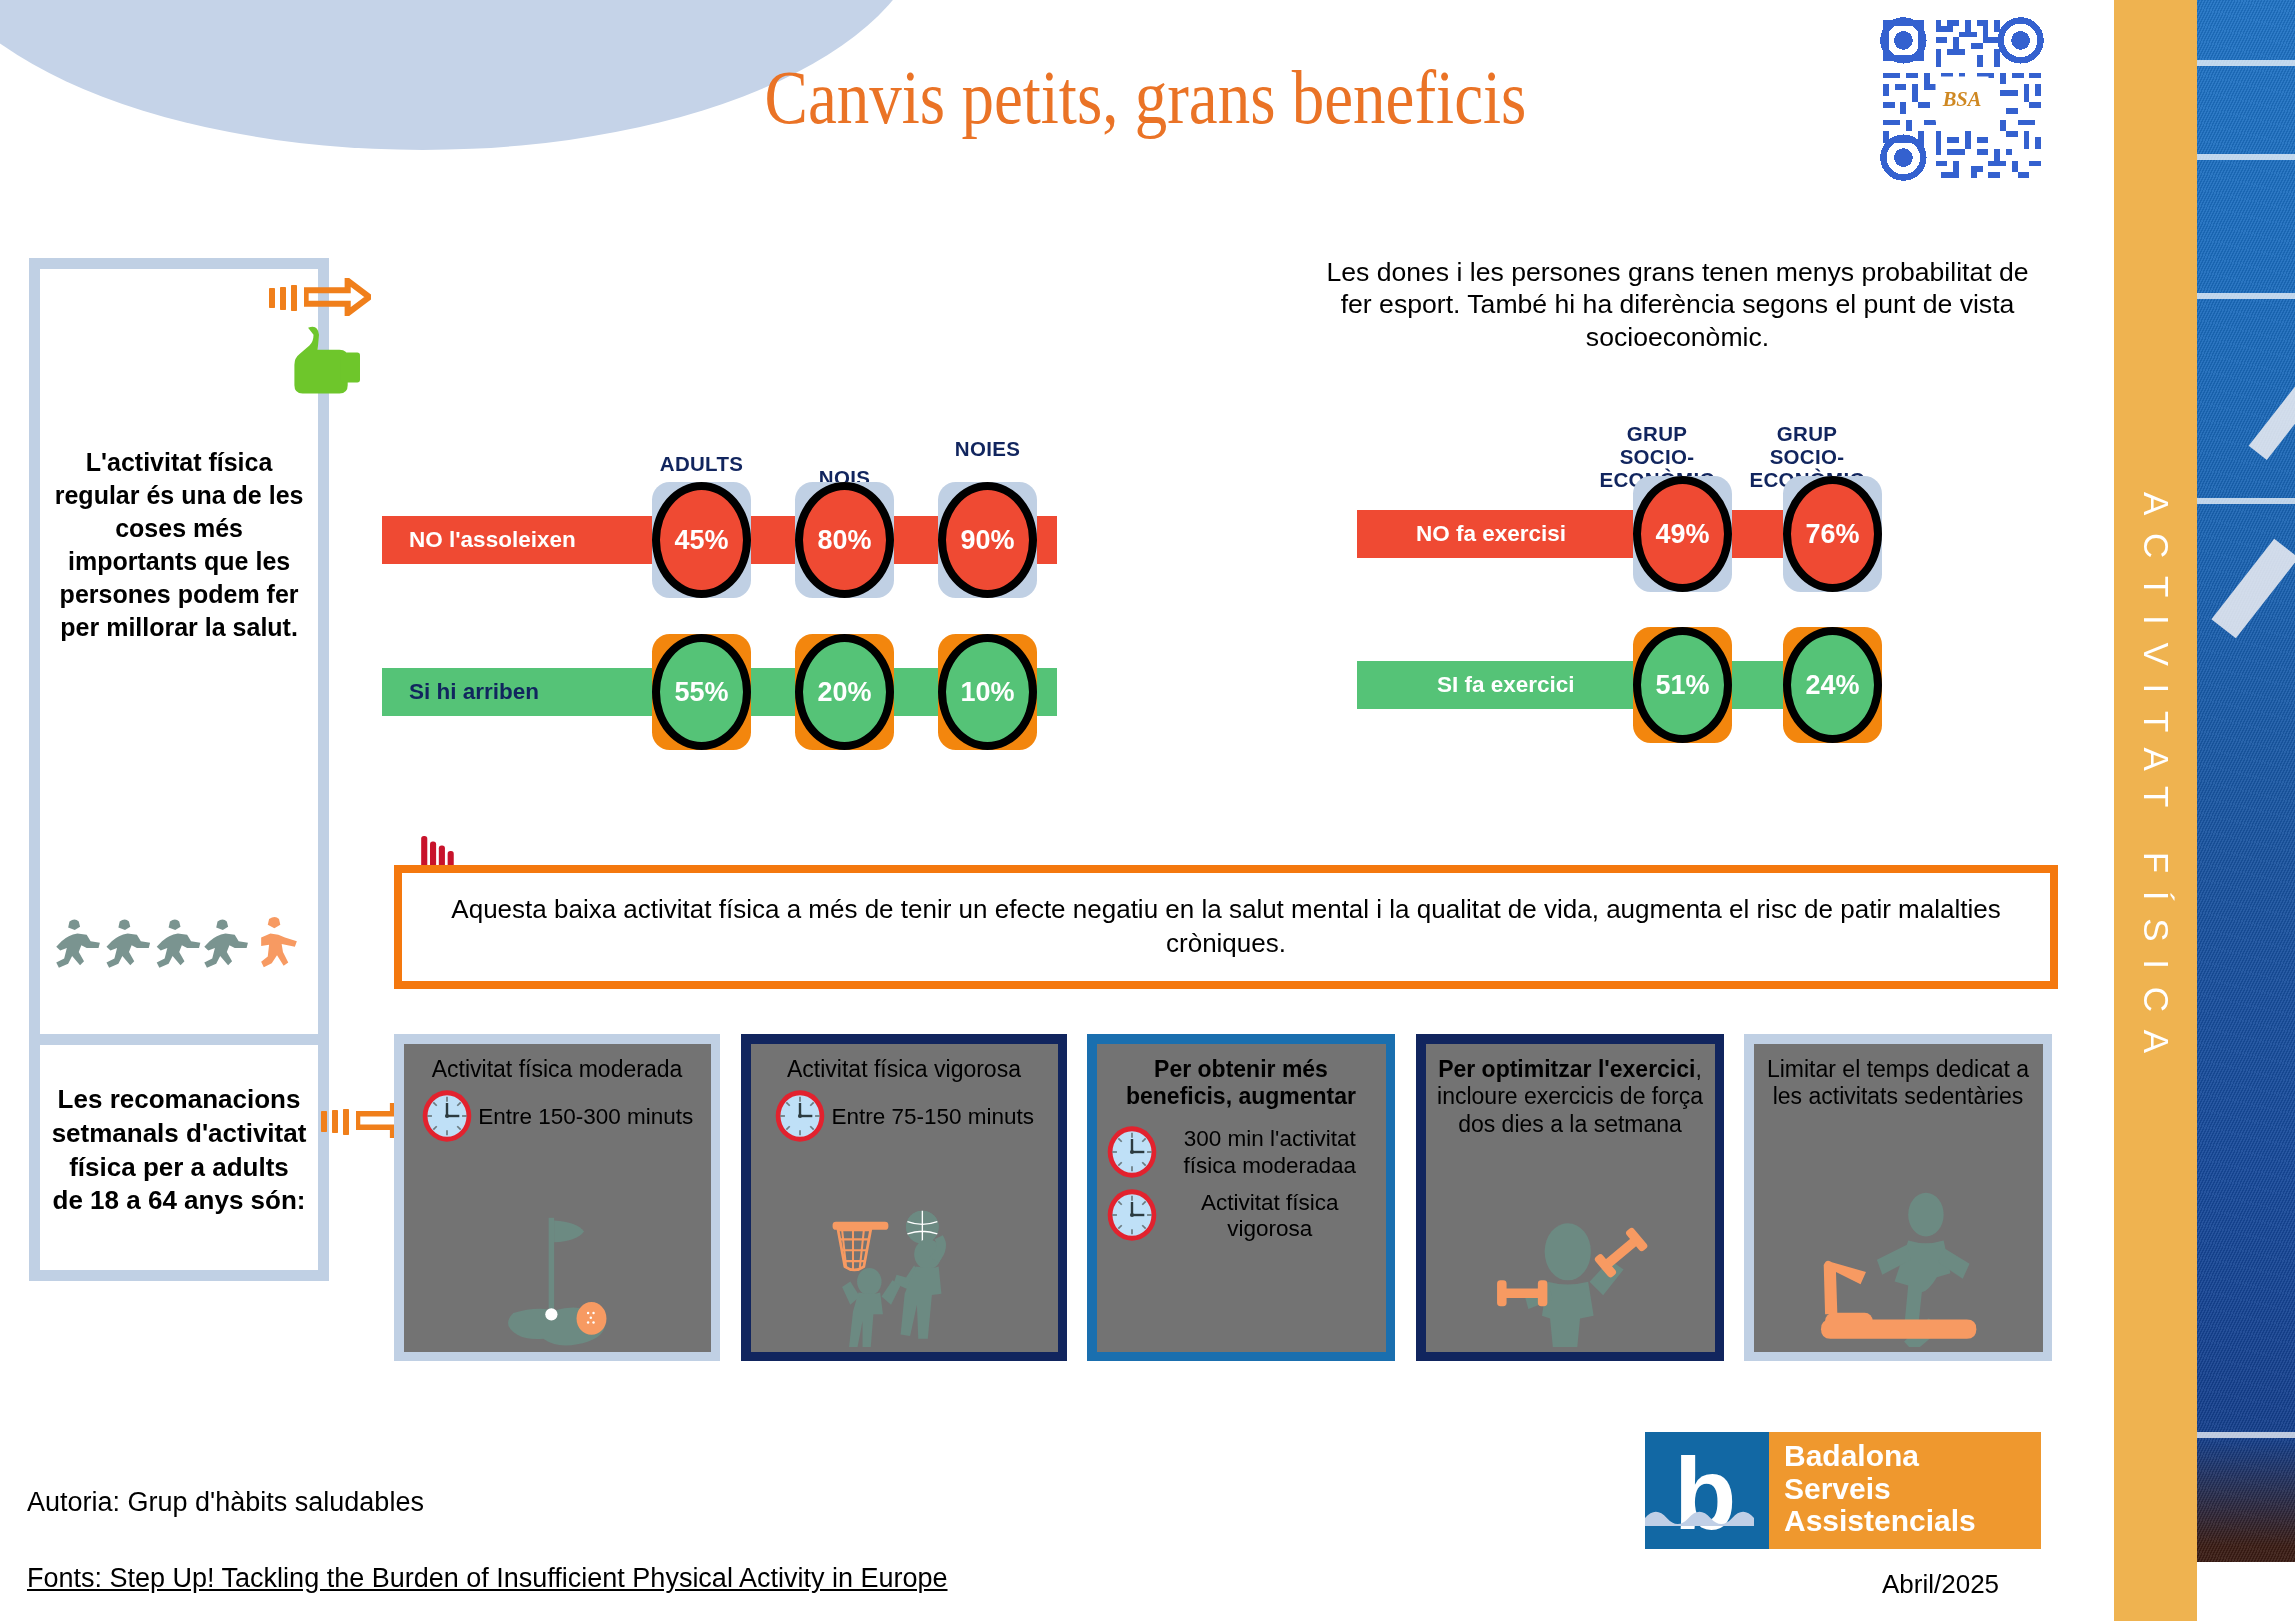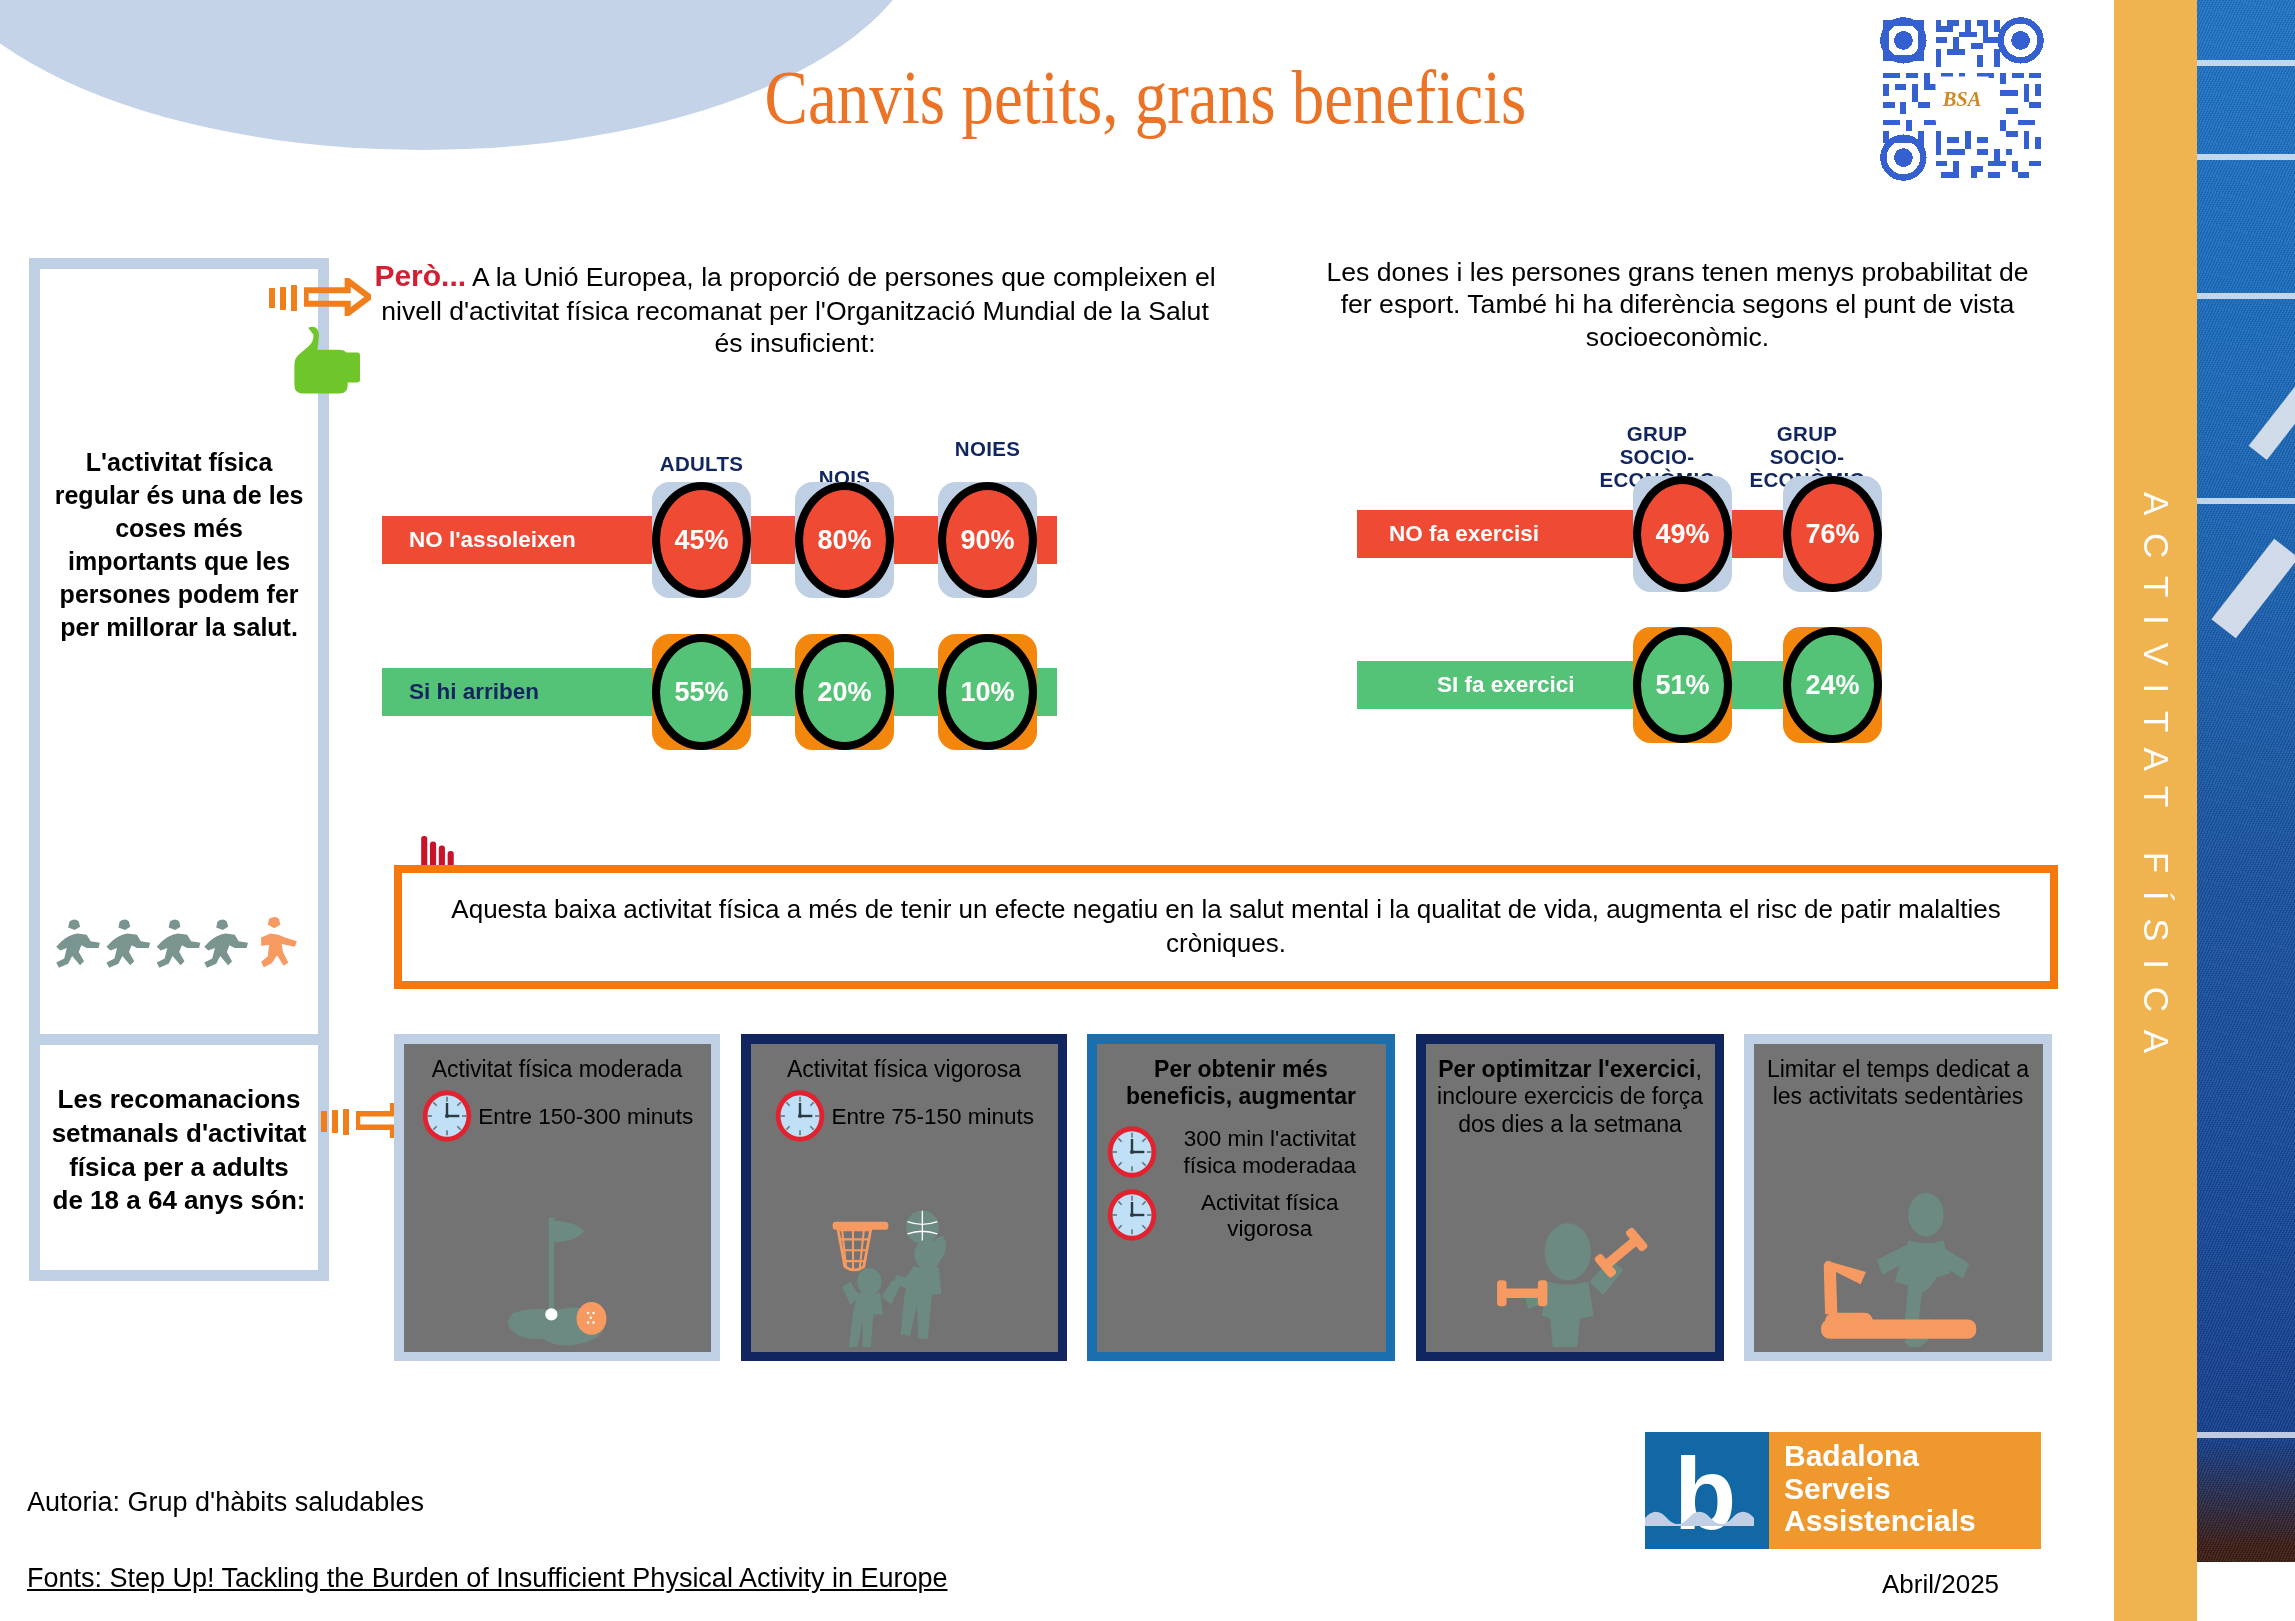--- a/index.html
+++ b/index.html
@@ -364,23 +364,20 @@
     </span>
   </div>
 
   <div class="thumb-up">
     <svg width="82" height="82" viewBox="0 0 120 120">
       <path d="M44 10 q14-6 16 10 l-2 22 32 0 q12 0 12 12 l0 40 q0 12-12 12 l-54 0 q-12 0-12-12 l0-30 q0-10 8-16 l14-12 q6-6 6-16 z" fill="#6ec62b"></path>
       <rect x="92" y="46" width="28" height="44" rx="4" fill="#6ec62b"></rect>
     </svg>
   </div>
 
-  <div class="para" id="para-left">
-    <span class="hl">Però...</span><span> A la Unió Europea, la proporció de persones que compleixen el nivell d'activitat física recomanat per l'Organització Mundial de la Salut és insuficient:</span>
-  </div>
   <div class="para" id="para-right">Les dones i les persones grans tenen menys probabilitat de fer esport. També hi ha diferència segons el punt de vista socioeconòmic.</div>
 
   <div class="chart" style="left:382px; top:436px; width:859px; height:361px;">
     <div class="col-label" style="left:258px; top:17px; width:123px;">ADULTS</div>
     <div class="col-label" style="left:401px; top:31px; width:123px;">NOIS</div>
     <div class="col-label" style="left:544px; top:2px; width:123px;">NOIES</div>
 
     <div class="bar red" style="left:0px; top:80px; width:675px;">
       <span class="bar-label">NO l'assoleixen</span>
     </div>
@@ -414,21 +411,21 @@
       <div>ECONÒMIC</div>
       <div>ALT</div>
     </div>
     <div class="col-label" style="left:382px; top:13.6px; width:136px;">
       <div>GRUP SOCIO-</div>
       <div>ECONÒMIC</div>
       <div>BAIX</div>
     </div>
 
     <div class="bar red" style="left:0px; top:101px; width:511px;">
-      <span class="bar-label" style="padding-left:32px;">NO fa exercisi</span>
+      <span class="bar-label" style="padding-left:59px;">NO fa exercisi</span>
     </div>
     <div class="bubble pale" style="left:276px; top:67px; width:99px; height:116px;">
       <div class="ring red">49%</div>
     </div>
     <div class="bubble pale" style="left:426px; top:67px; width:99px; height:116px;">
       <div class="ring red">76%</div>
     </div>
 
     <div class="bar green" style="left:0px; top:252px; width:511px;">
       <span class="bar-label" style="padding-left:80px; color:#fff;">SI fa exercici</span>

